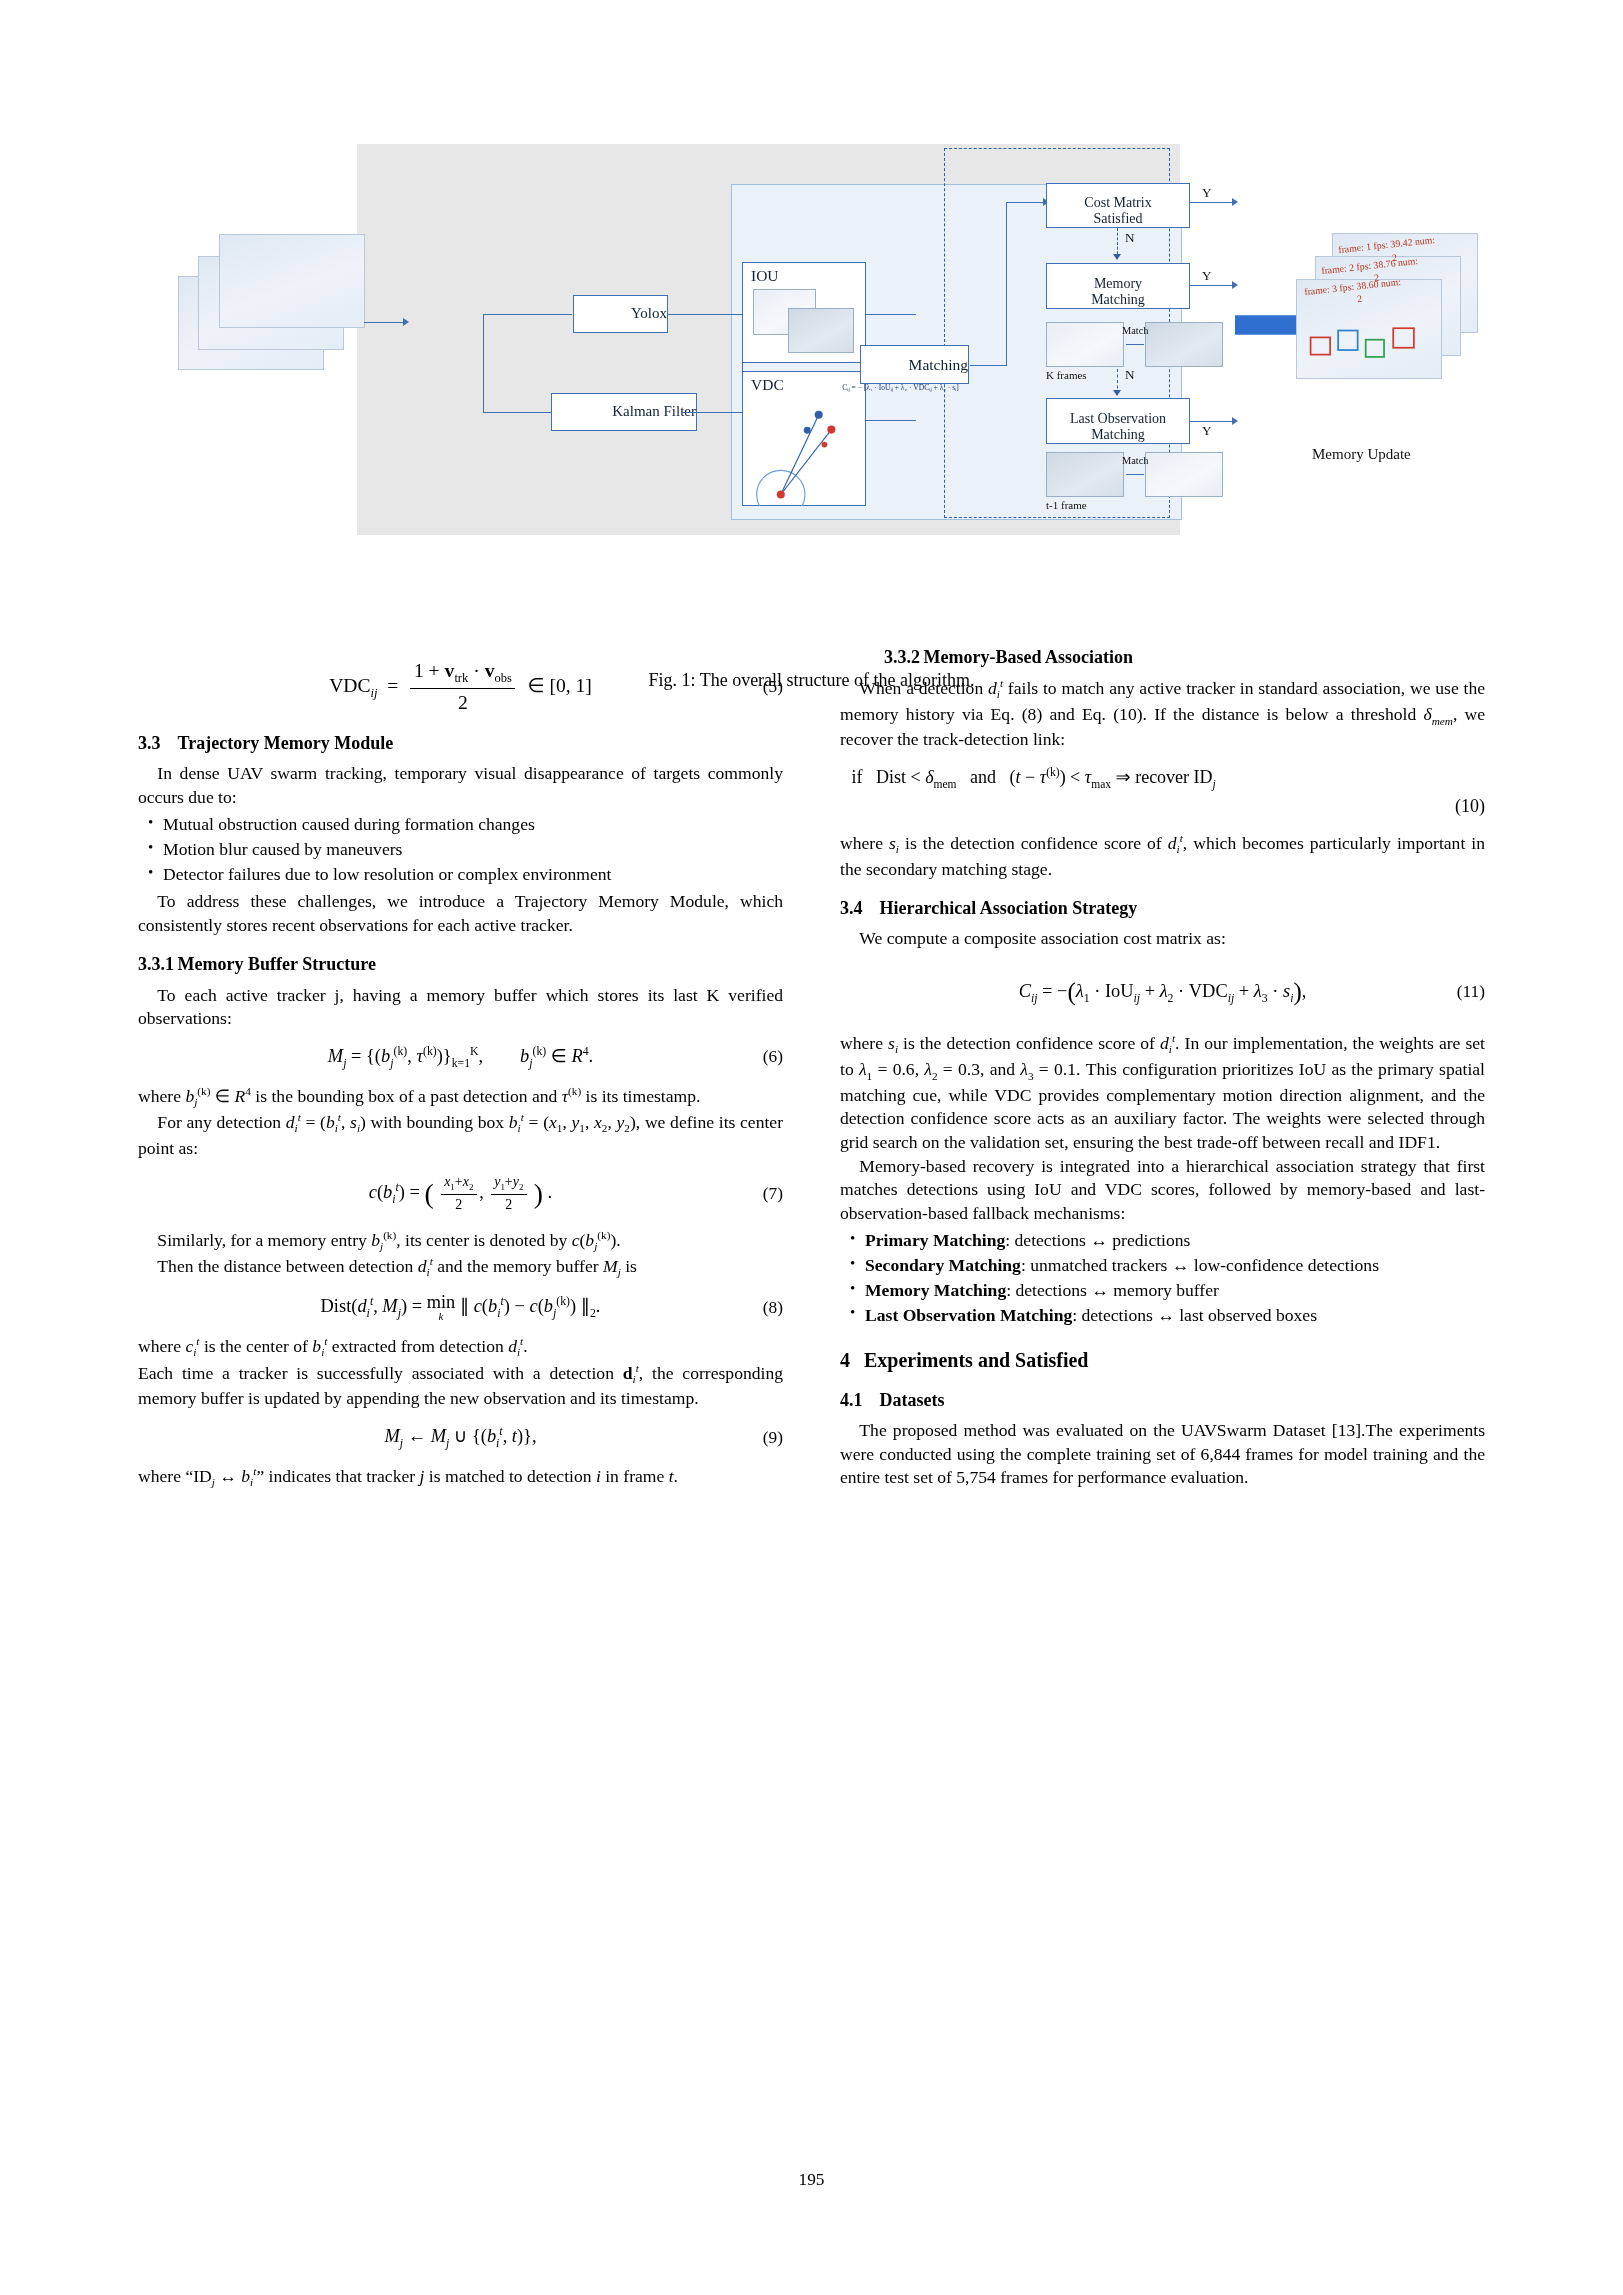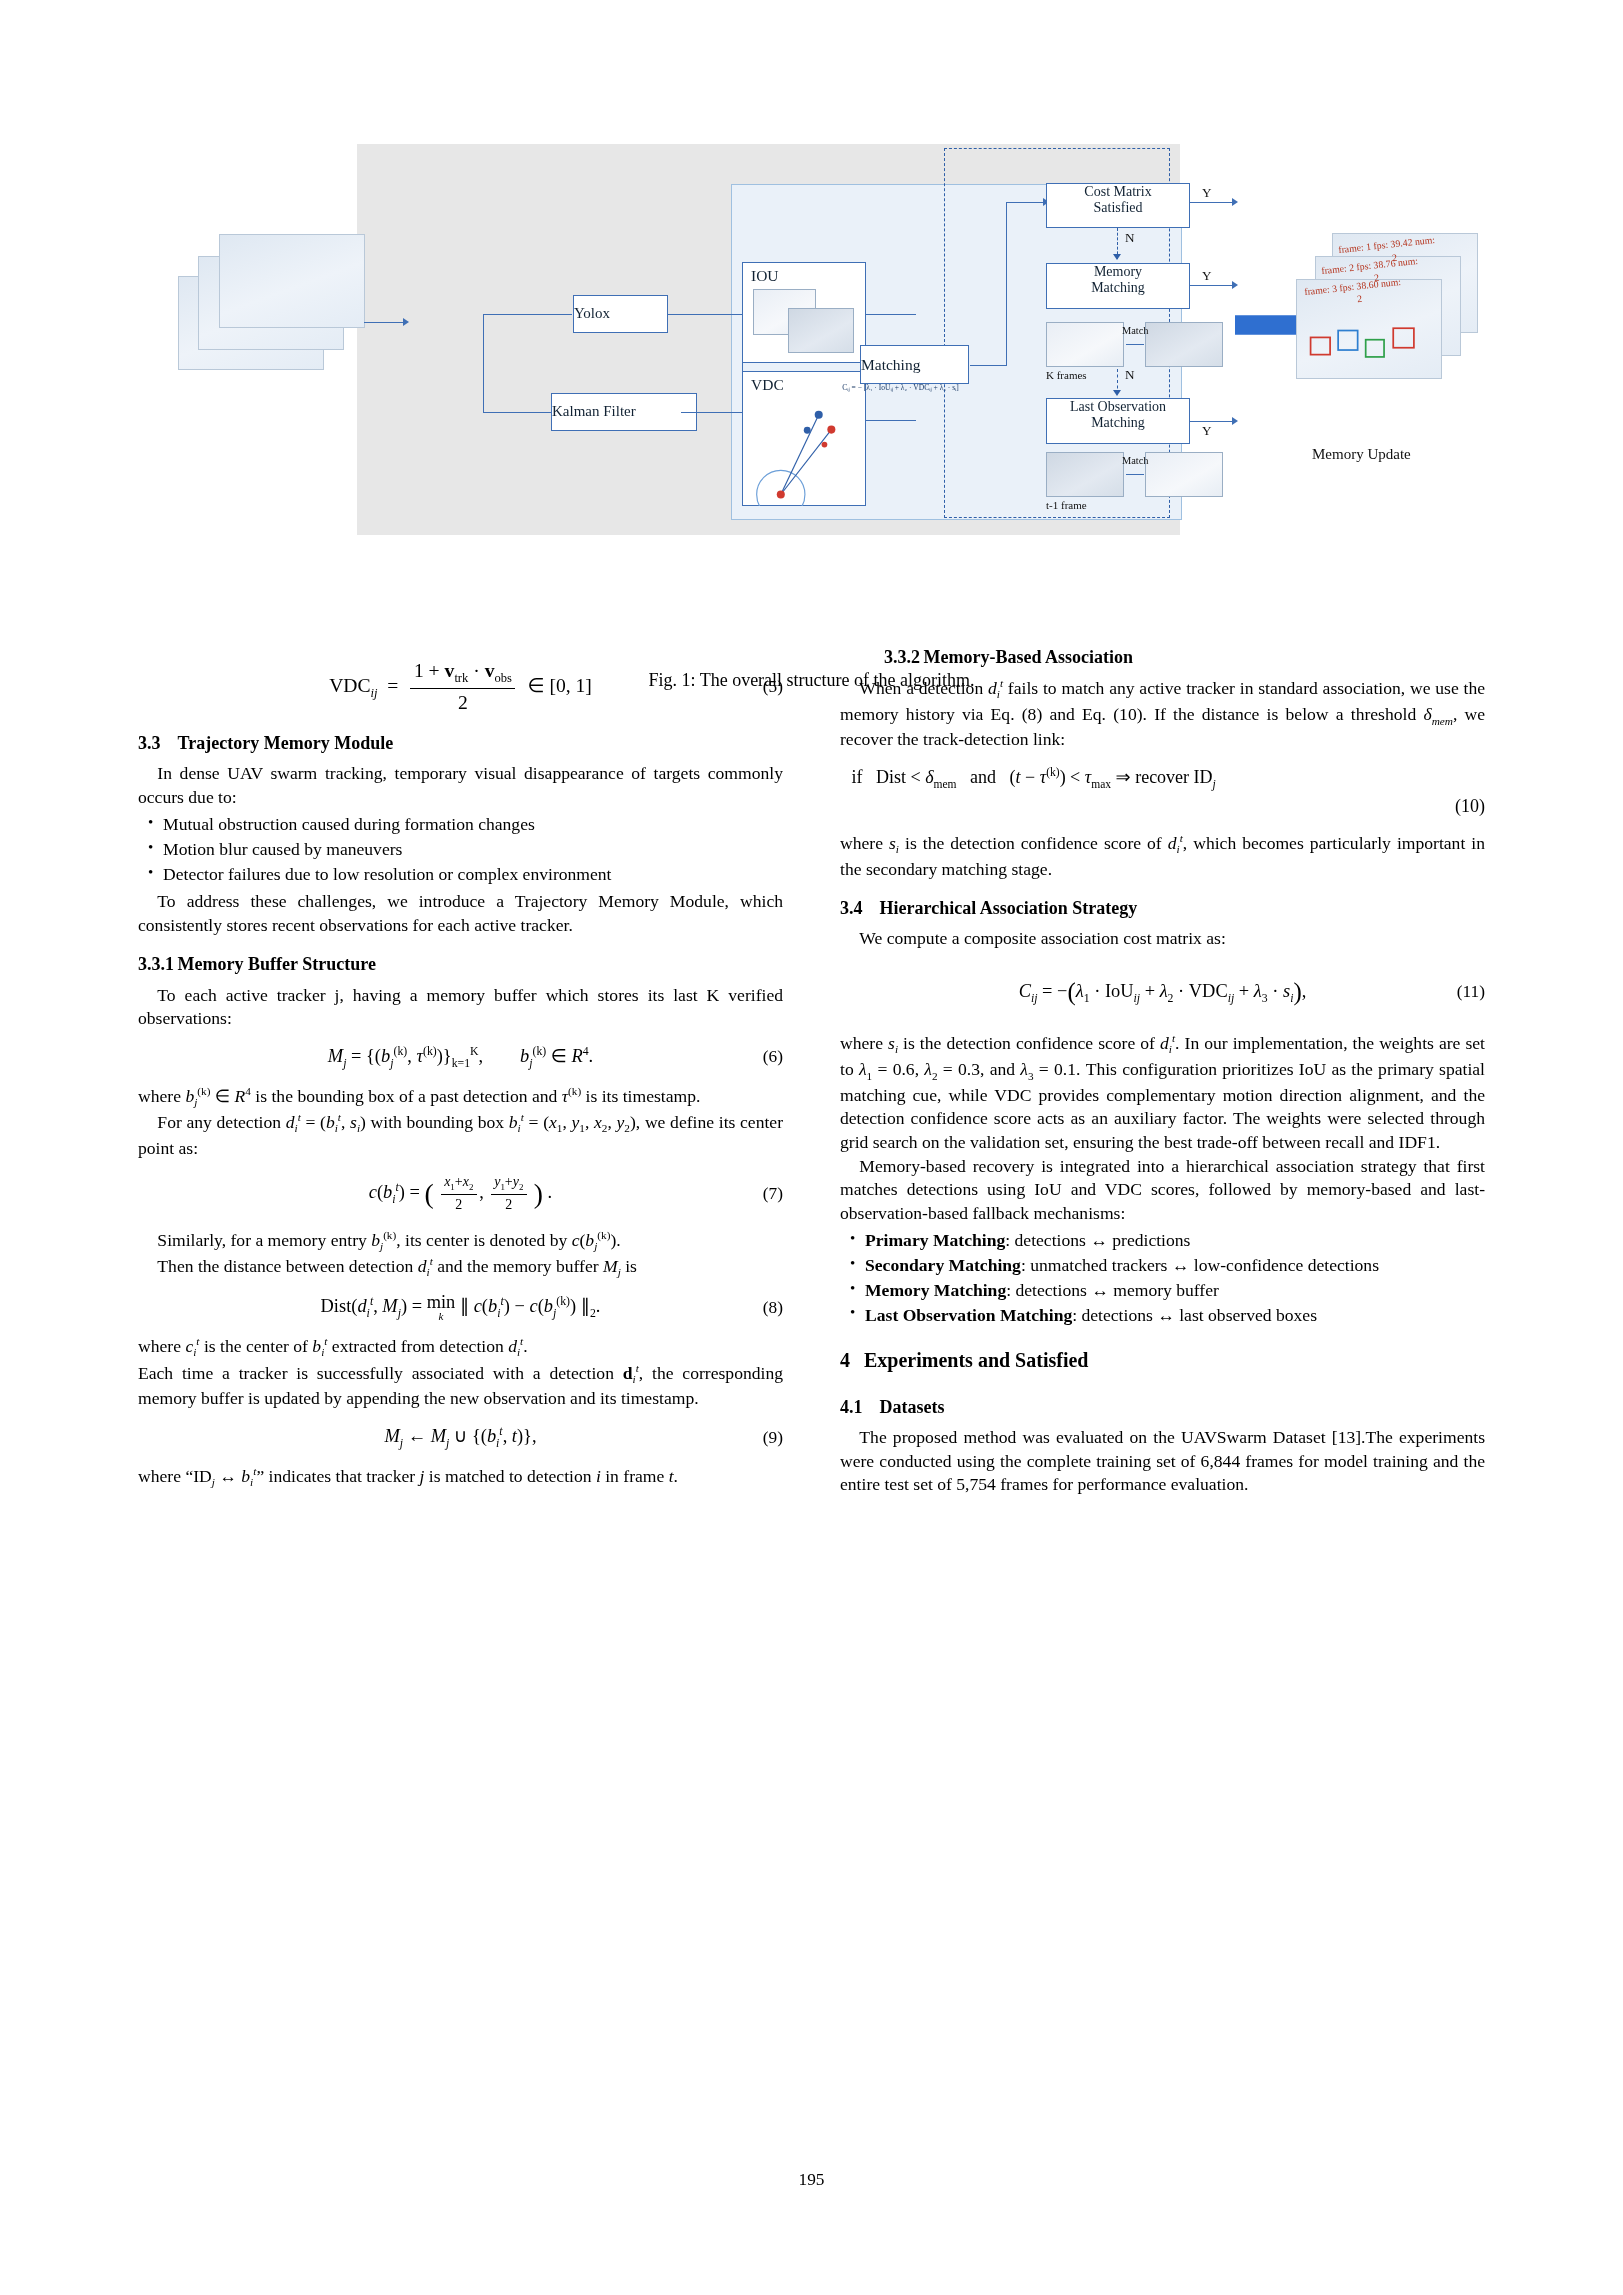--- a/index.html
+++ b/index.html
@@ -61,21 +61,21 @@
   }
   .box {
     position: absolute;
     box-sizing: border-box;
     border: 0.6px solid #3f6fb5;
     background: #ffffff;
     color: #123;
     font-family: "Liberation Serif", serif;
     display: flex;
     align-items: center;
-    justify-content: flex-start;
+    justify-content: flex-end;
     text-align: center;
     line-height: 1.15;
   }
   .thumb {
     position: absolute;
     box-sizing: border-box;
     border: 0.6px solid #9aaec4;
     background: linear-gradient(150deg,#e9eef5 0%, #f6f8fb 60%, #e7edf4 100%);
   }
   .thumb.dark {
@@ -485,21 +485,21 @@
       <li><span class="bold">Primary Matching</span><span>: detections ↔ predictions</span></li>
       <li><span class="bold">Secondary Matching</span><span>: unmatched trackers ↔ low-confidence detections</span></li>
       <li><span class="bold">Memory Matching</span><span>: detections ↔ memory buffer</span></li>
       <li><span class="bold">Last Observation Matching</span><span>: detections ↔ last observed boxes</span></li>
     </ul>
 
     <div class="sec big">
       <span class="num">4</span><span>Experiments and Satisfied</span>
     </div>
 
-    <div class="sec" style="margin-top:21px;">
+    <div class="sec" style="margin-top:14px;">
       <span class="num">4.1</span><span>Datasets</span>
     </div>
 
     <p>The proposed method was evaluated on the UAVSwarm Dataset [13].The experiments were conducted using the complete training set of 6,844 frames for model training and the entire test set of 5,754 frames for performance evaluation.</p>
 
   </div>
 
   <div class="pagenum">195</div>
 
 </div>

